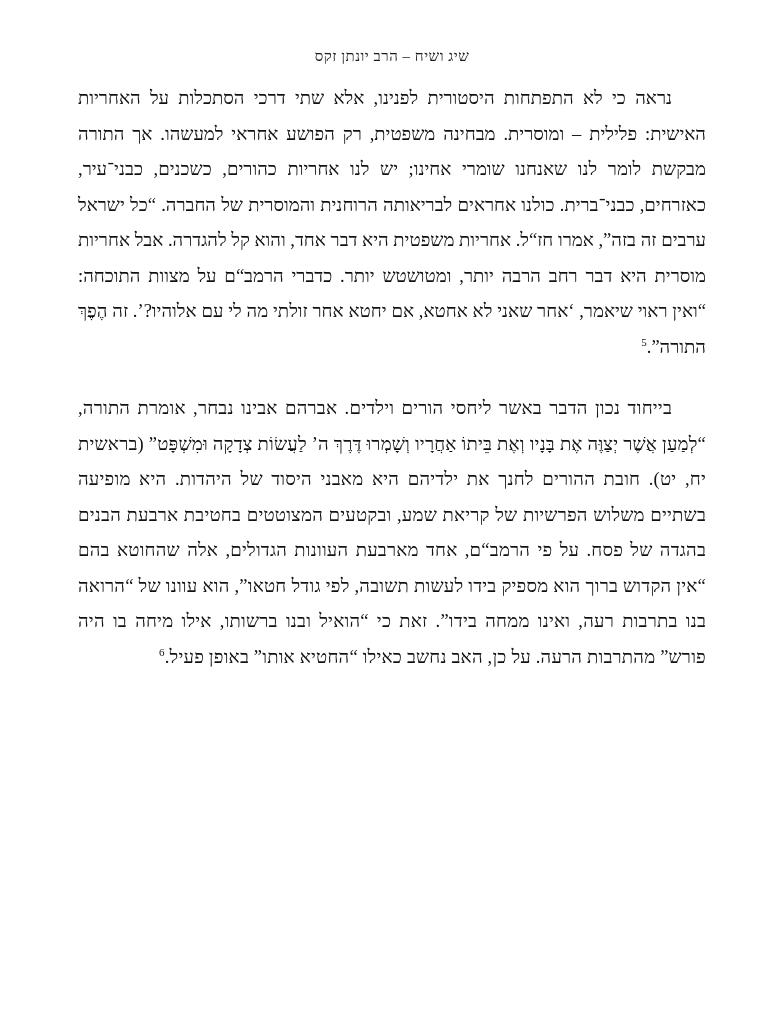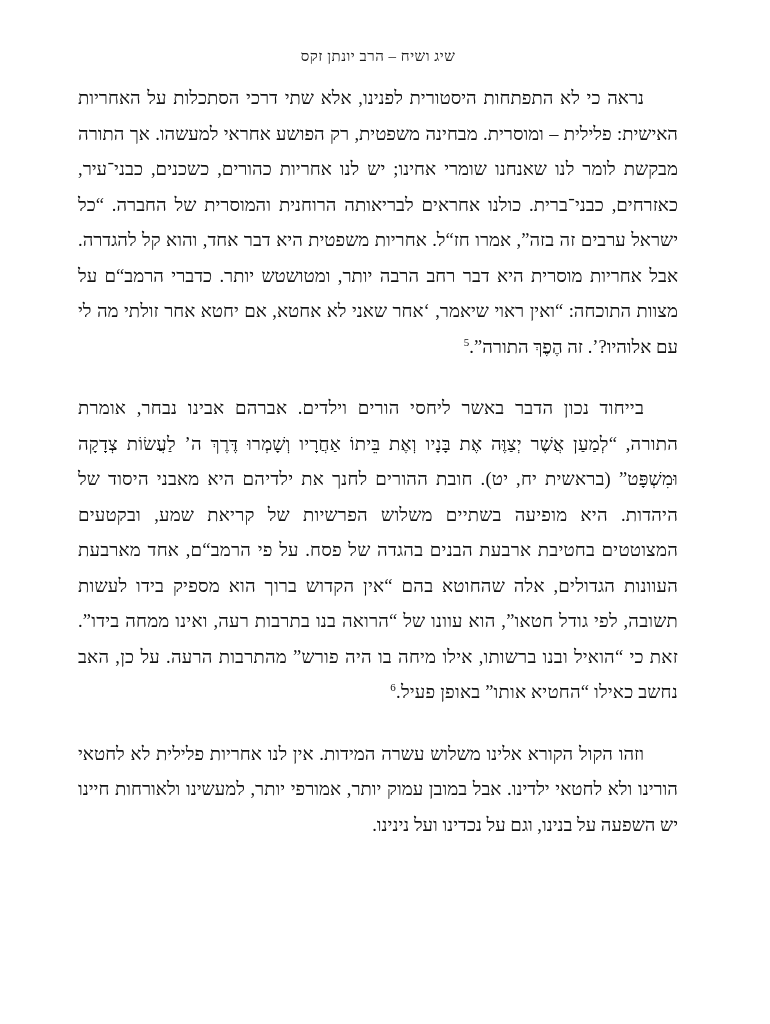--- a/index.html
+++ b/index.html
@@ -13,21 +13,21 @@
     font-family: "Liberation Serif", "DejaVu Serif", serif;
     color: #111111;
     overflow: hidden;
   }
   .page {
     position: relative;
     width: 770px;
     height: 1024px;
     background: #ffffff;
     box-sizing: border-box;
-    padding: 40px 92px 0 78px;
+    padding: 40px 64px 0 78px;
   }
   .running-head {
     text-align: center;
     font-size: 15px;
     letter-spacing: 0.5px;
     color: #1a1a1a;
     margin: 8px 0 0 0;
     direction: rtl;
   }
   .body-text {
@@ -61,17 +61,16 @@
 <div class="page">
 
   <div class="running-head">שיג ושיח – הרב יונתן זקס</div>
 
   <div class="body-text">
 
     <p class="para"><span>נראה כי לא התפתחות היסטורית לפנינו, אלא שתי דרכי הסתכלות על האחריות האישית: פלילית – ומוסרית. מבחינה משפטית, רק הפושע אחראי למעשהו. אך התורה מבקשת לומר לנו שאנחנו שומרי אחינו; יש לנו אחריות כהורים, כשכנים, כבני־עיר, כאזרחים, כבני־ברית. כולנו אחראים לבריאותה הרוחנית והמוסרית של החברה. “כל ישראל ערבים זה בזה”, אמרו חז“ל. אחריות משפטית היא דבר אחד, והוא קל להגדרה. אבל אחריות מוסרית היא דבר רחב הרבה יותר, ומטושטש יותר. כדברי הרמב“ם על מצוות התוכחה: “ואין ראוי שיאמר, ‘אחר שאני לא אחטא, אם יחטא אחר זולתי מה לי עם אלוהיו?’. זה הֶפֶךְ התורה”.</span><sup class="fn">5</sup></p>
 
     <p class="para nikud"><span>בייחוד נכון הדבר באשר ליחסי הורים וילדים. אברהם אבינו נבחר, אומרת התורה, “לְמַעַן אֲשֶׁר יְצַוֶּה אֶת בָּנָיו וְאֶת בֵּיתוֹ אַחֲרָיו וְשָׁמְרוּ דֶּרֶךְ ה’ לַעֲשׂוֹת צְדָקָה וּמִשְׁפָּט” (בראשית יח, יט). חובת ההורים לחנך את ילדיהם היא מאבני היסוד של היהדות. היא מופיעה בשתיים משלוש הפרשיות של קריאת שמע, ובקטעים המצוטטים בחטיבת ארבעת הבנים בהגדה של פסח. על פי הרמב“ם, אחד מארבעת העוונות הגדולים, אלה שהחוטא בהם “אין הקדוש ברוך הוא מספיק בידו לעשות תשובה, לפי גודל חטאו”, הוא עוונו של “הרואה בנו בתרבות רעה, ואינו ממחה בידו”. זאת כי “הואיל ובנו ברשותו, אילו מיחה בו היה פורש” מהתרבות הרעה. על כן, האב נחשב כאילו “החטיא אותו” באופן פעיל.</span><sup class="fn">6</sup></p>
 
-    <p class="para"><span>וזהו הקול הקורא אלינו משלוש עשרה המידות. אין לנו אחריות פלילית לא לחטאי הורינו ולא לחטאי ילדינו. אבל במובן עמוק יותר, אמורפי יותר, למעשינו ולאורחות חיינו יש השפעה על בנינו, וגם על נכדינו ועל נינינו.</span></p>
 
   </div>
 
 </div>
 
 </body></html>

